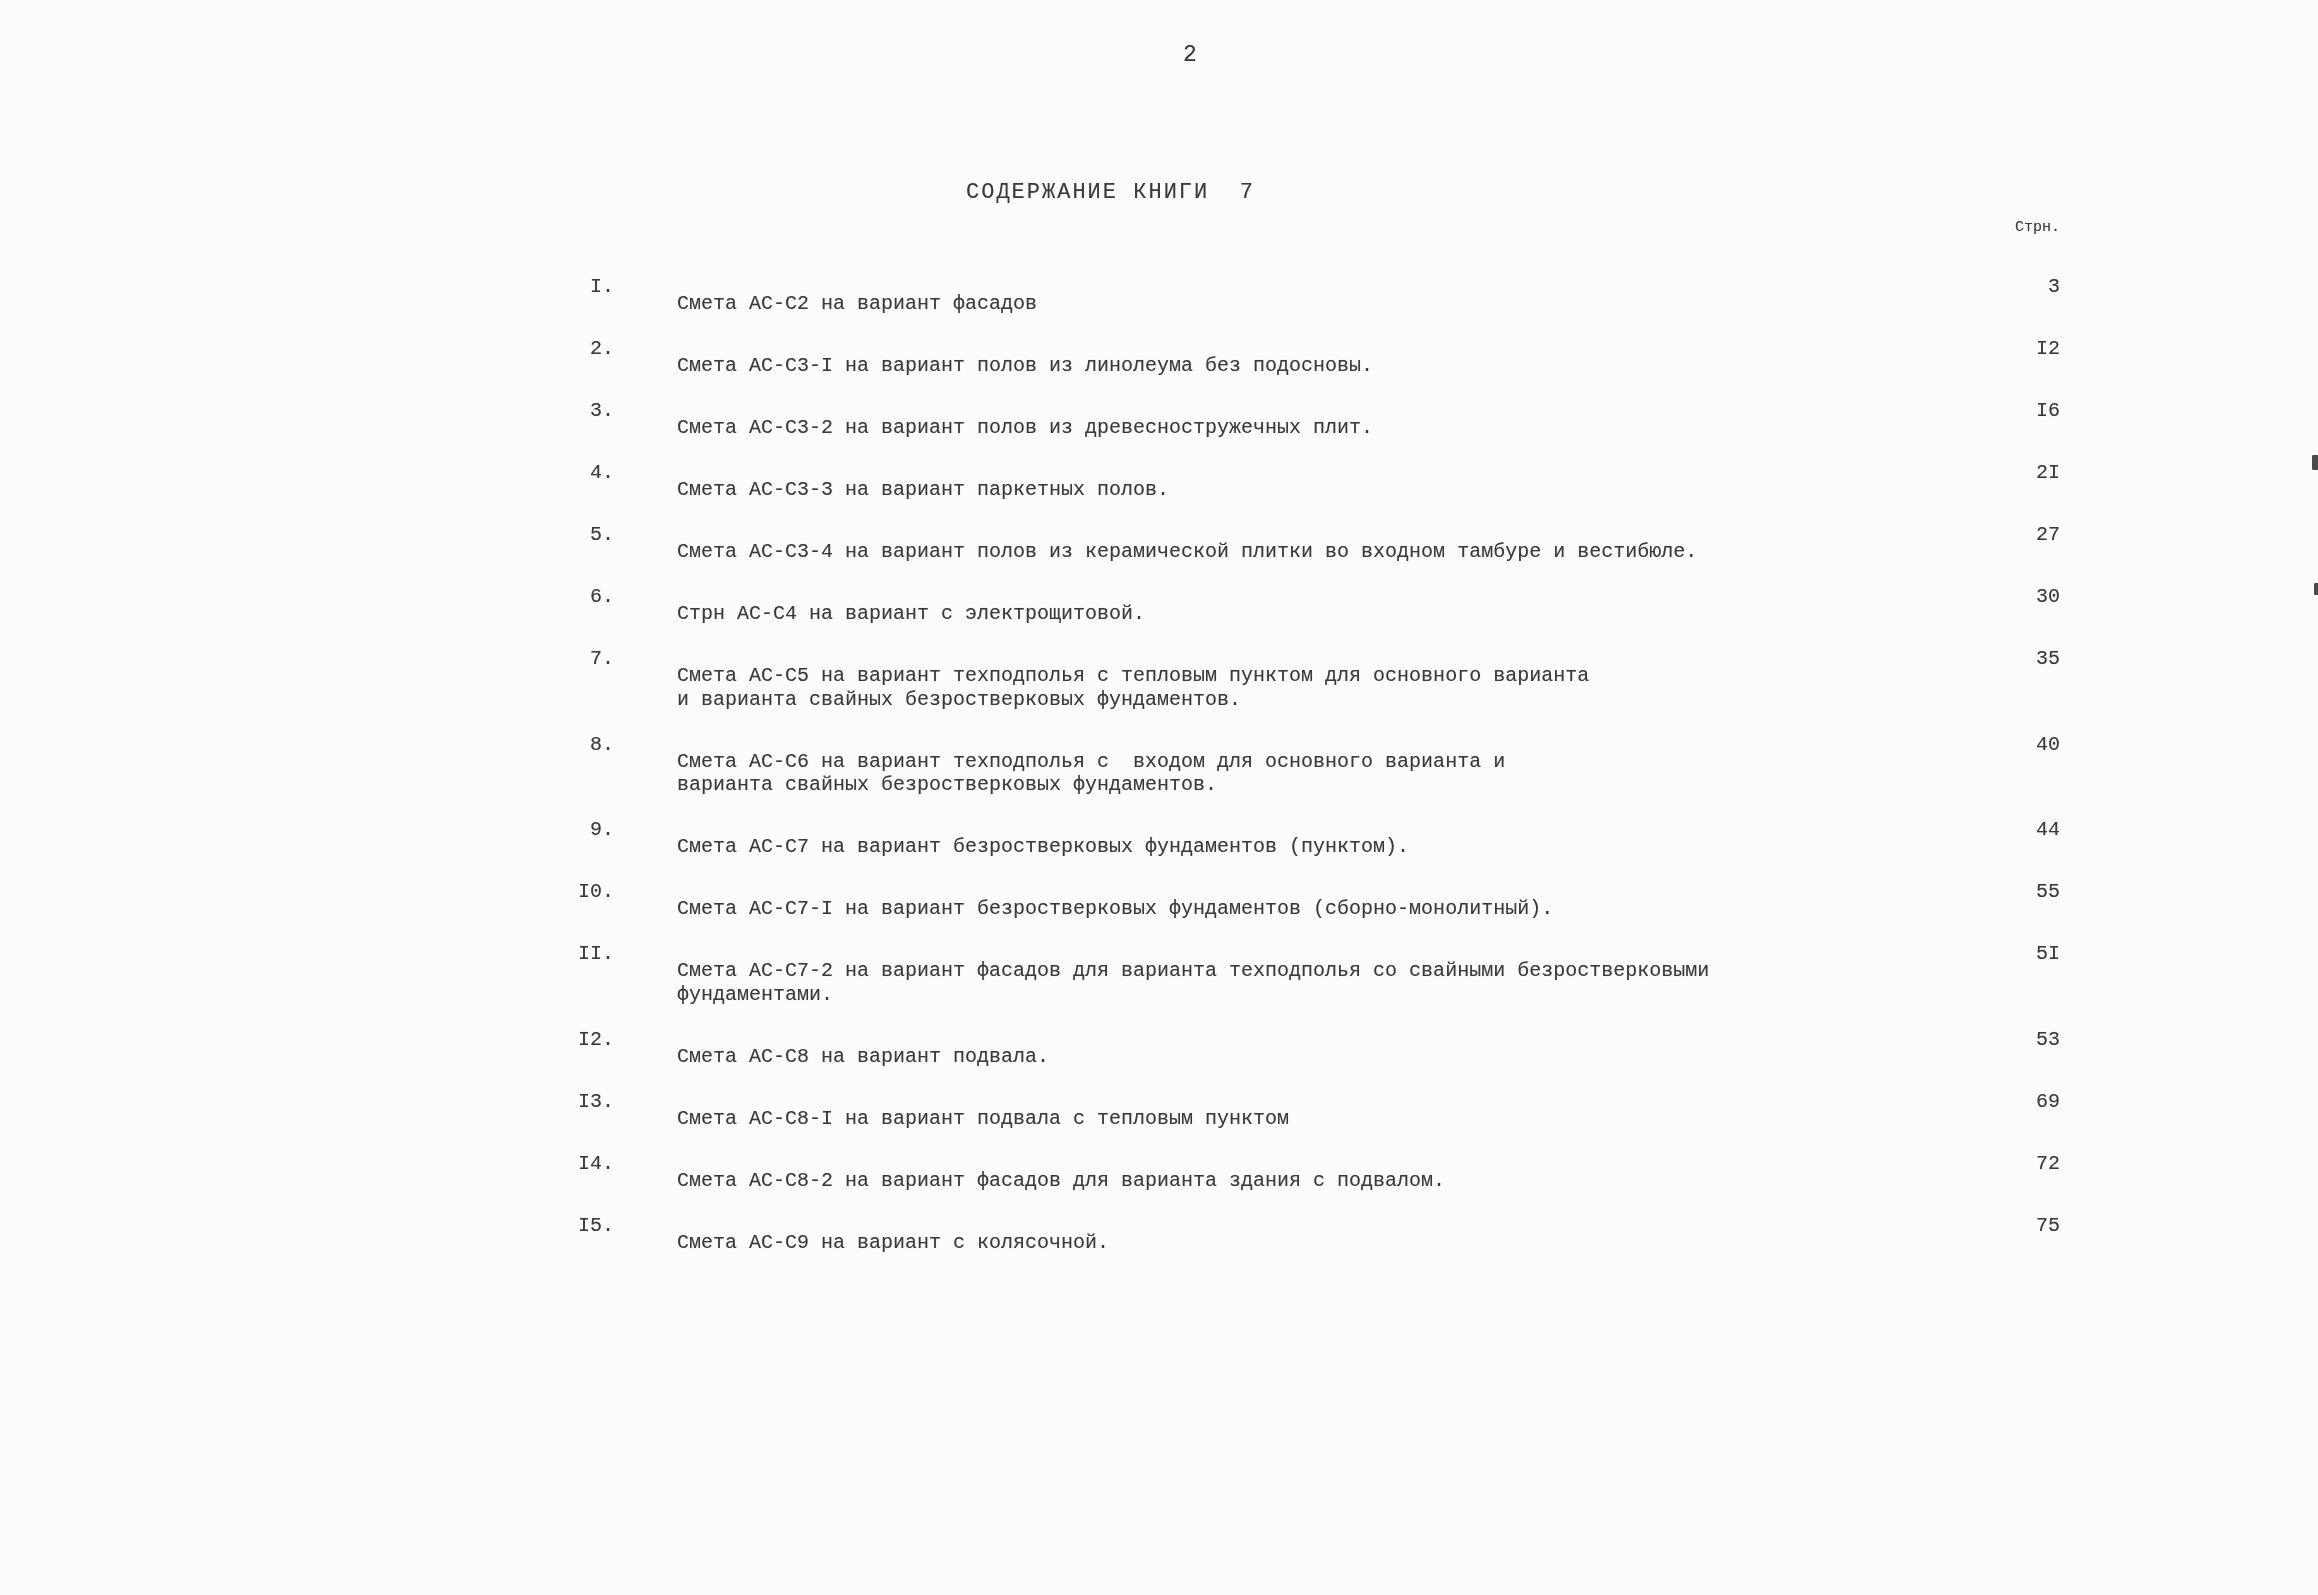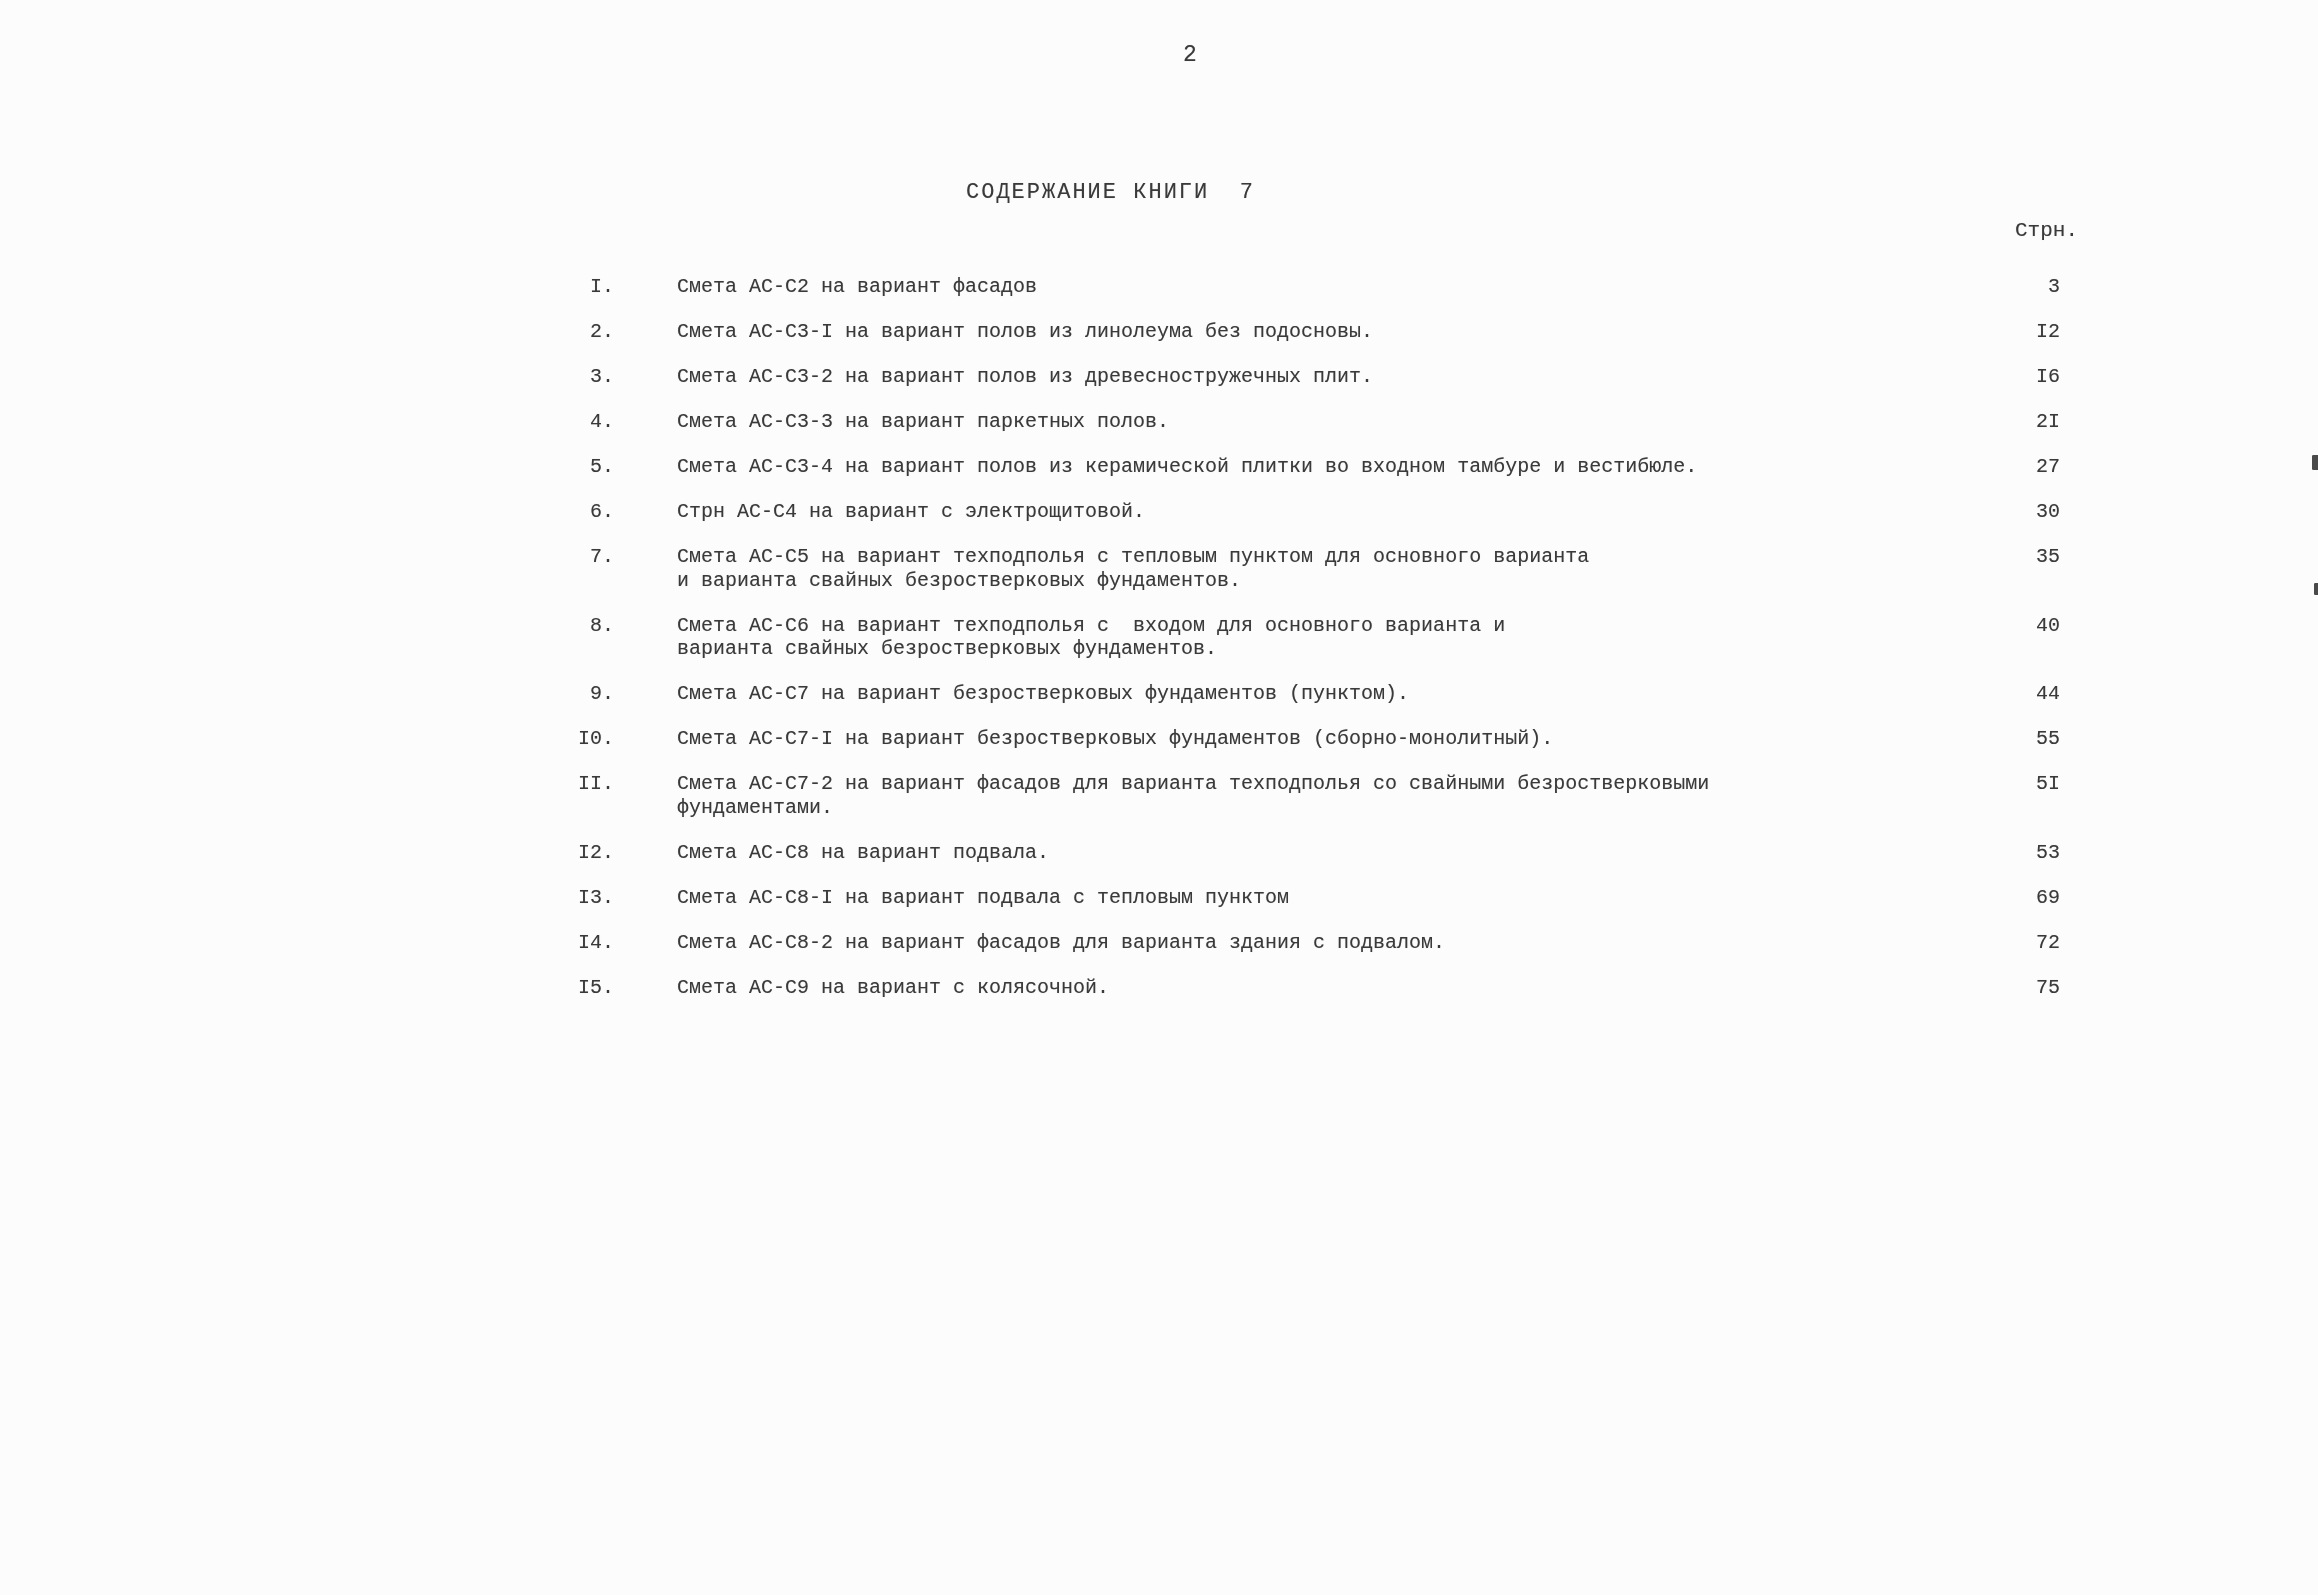--- a/index.html
+++ b/index.html
@@ -29,21 +29,21 @@
     top: 180px;
     left: 966px;
     font-size: 22px;
     letter-spacing: 2px;
     white-space: pre;
   }
   .page-col-header {
     position: absolute;
     top: 219px;
     left: 2015px;
-    font-size: 21px;
+    font-size: 15px;
     font-family: Liberation Mono, monospace;
   }
   .toc-list {
     position: absolute;
     top: 275px;
     left: 547px;
     width: 1513px;
   }
   .toc-row {
     display: flex;
@@ -55,20 +55,21 @@
   .toc-row .num {
     width: 67px;
     text-align: right;
     flex-shrink: 0;
     white-space: pre;
   }
   .toc-row .title {
     flex: 1;
     margin-left: 63px;
     white-space: pre-wrap;
+    margin-top: 17px;
   }
   .toc-row .pg {
     width: 74px;
     text-align: right;
     flex-shrink: 0;
     margin-left: 20px;
     white-space: pre;
   }
   .scan-speck {
     position: absolute;

